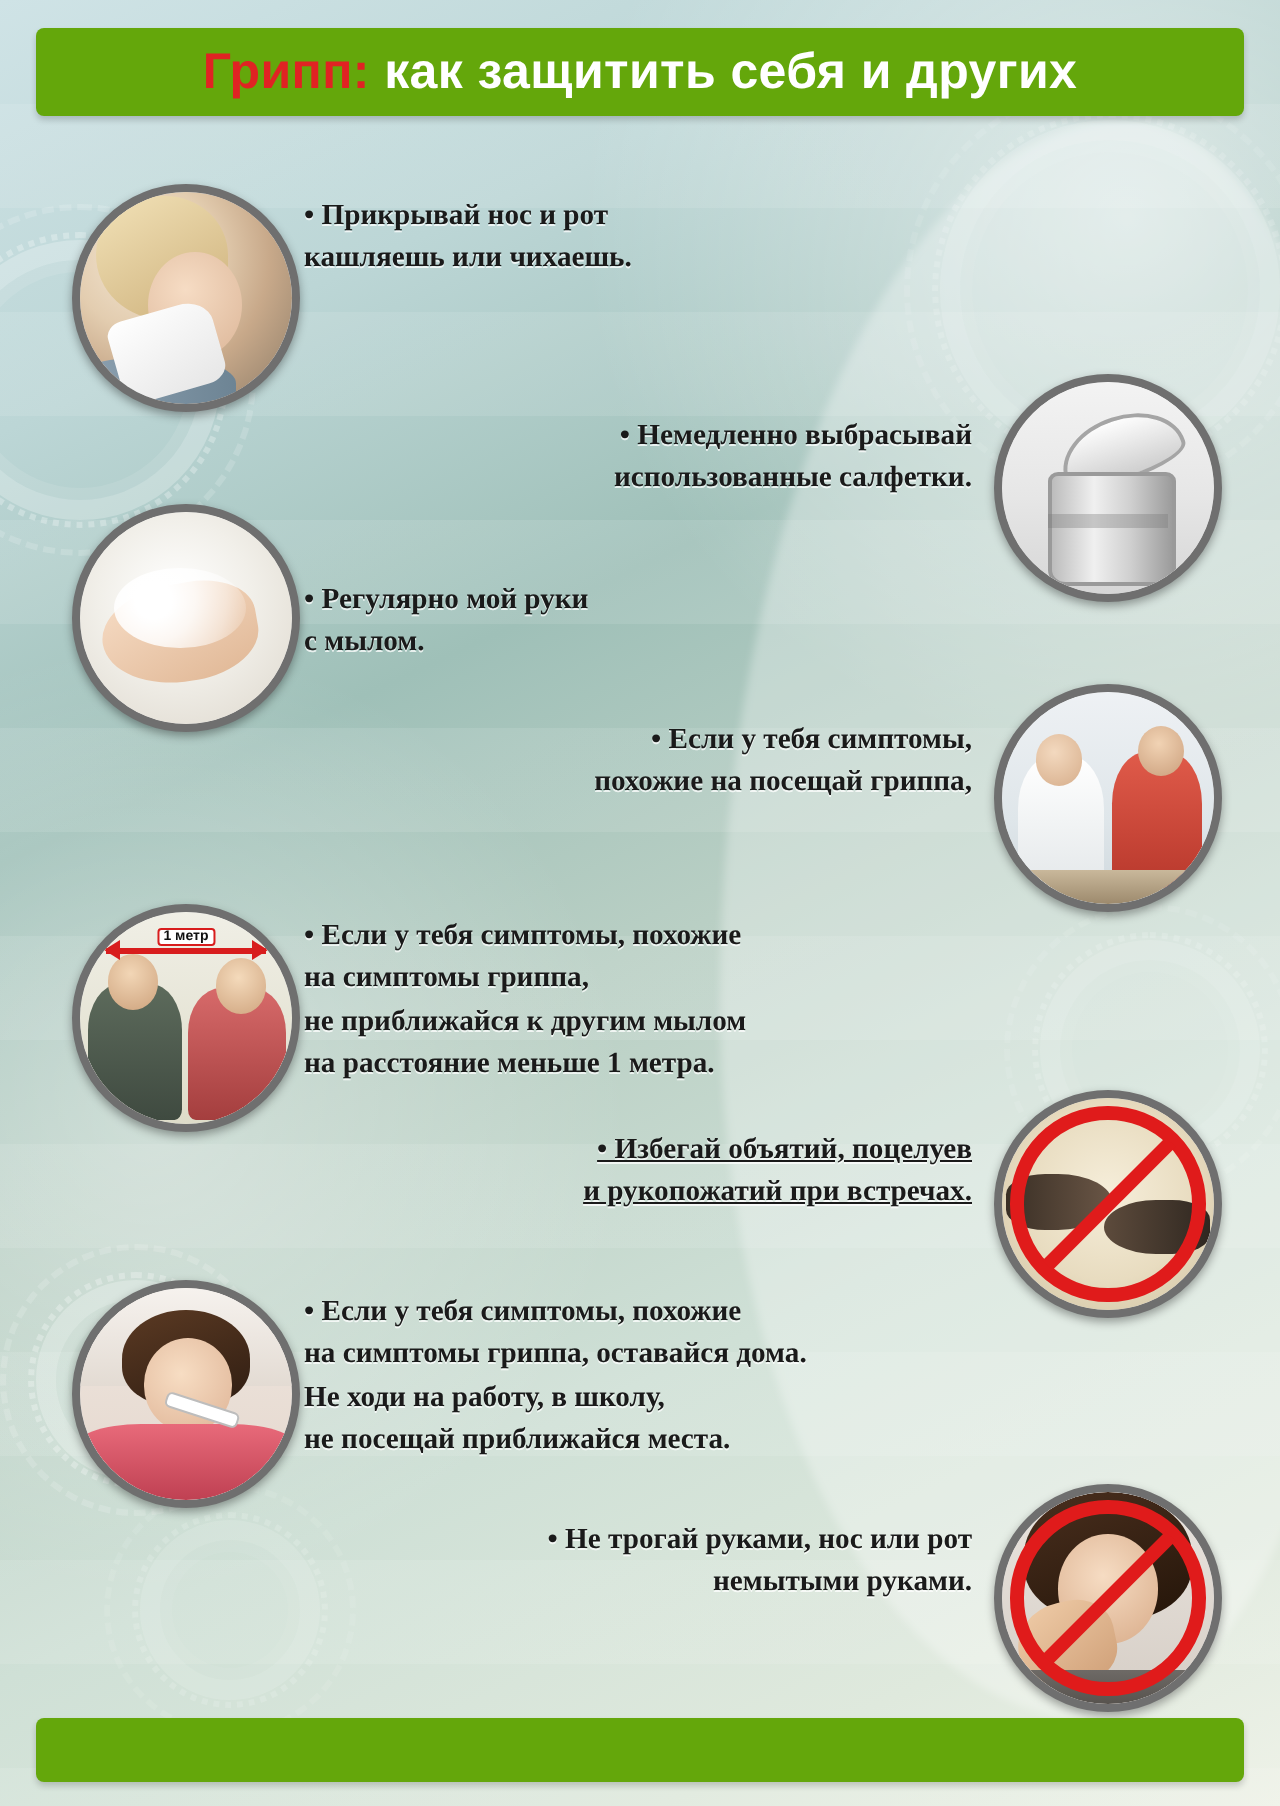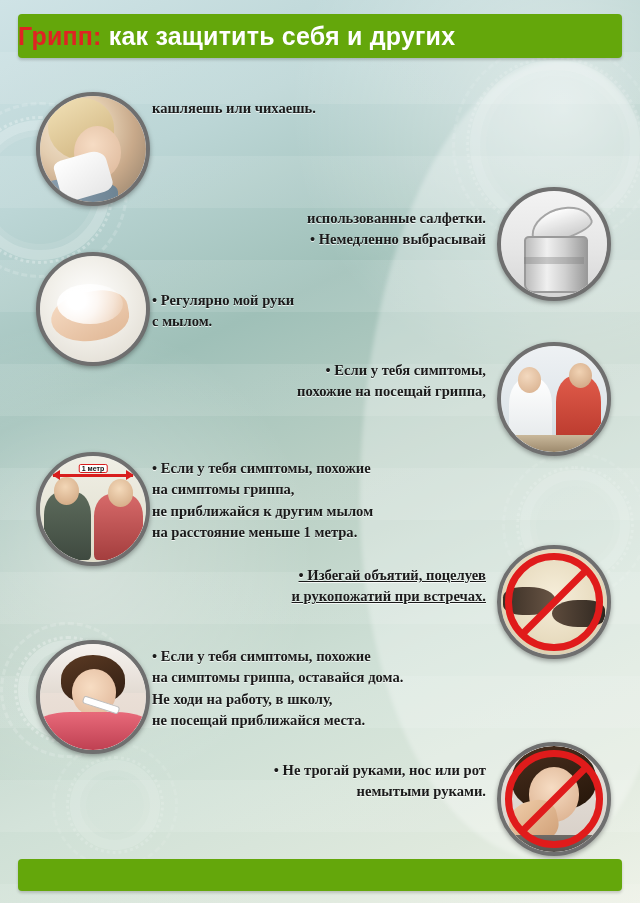--- a/index.html
+++ b/index.html
@@ -85,20 +85,21 @@
   .header {
     position: absolute;
     left: 18px;
     top: 14px;
     width: 604px;
     height: 44px;
     background: #64a70b;
     border-radius: 4px;
     display: flex;
     align-items: center;
+    justify-content: center;
     box-shadow: 0 2px 3px rgba(0,0,0,0.18);
   }
   .header-title {
     font-size: 25px;
     font-weight: bold;
     color: #ffffff;
     letter-spacing: .2px;
     white-space: nowrap;
   }
   .header-title .flu {
@@ -408,33 +409,34 @@
 
     <div class="photo p1" style="left:36px; top:22px; width:106px; height:106px;">
       <div class="inner">
         <div class="hair"></div>
           <div class="face"></div>
           <div class="top"></div>
           <div class="tissue"></div>
       </div>
     </div>
     <div class="text-block left" style="left:152px; top:28px; width:330px;">
+      <div>• Прикрывай нос и рот</div>
       <div>кашляешь или чихаешь.</div>
     </div>
 
     <div class="photo p2" style="left:497px; top:117px; width:106px; height:106px;">
       <div class="inner">
         <div class="lid"></div>
           <div class="bin"></div>
           <div class="band"></div>
       </div>
     </div>
     <div class="text-block right" style="left:150px; top:138px; width:336px;">
+      <div>• Немедленно выбрасывай</div>
       <div>использованные салфетки.</div>
-      <div>• Немедленно выбрасывай</div>
     </div>
 
     <div class="photo p3" style="left:36px; top:182px; width:106px; height:106px;">
       <div class="inner">
         <div class="hand"></div>
           <div class="foam"></div>
       </div>
     </div>
     <div class="text-block left" style="left:152px; top:220px; width:330px;">
       <div>• Регулярно мой руки</div>

